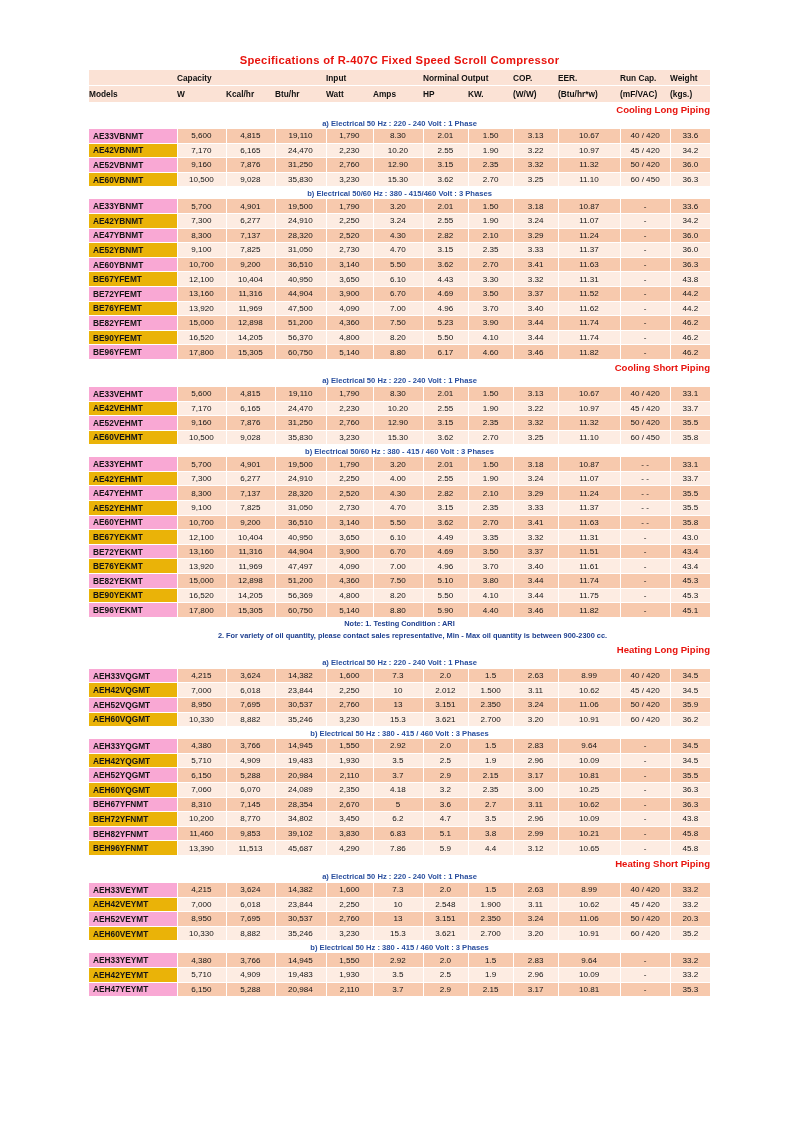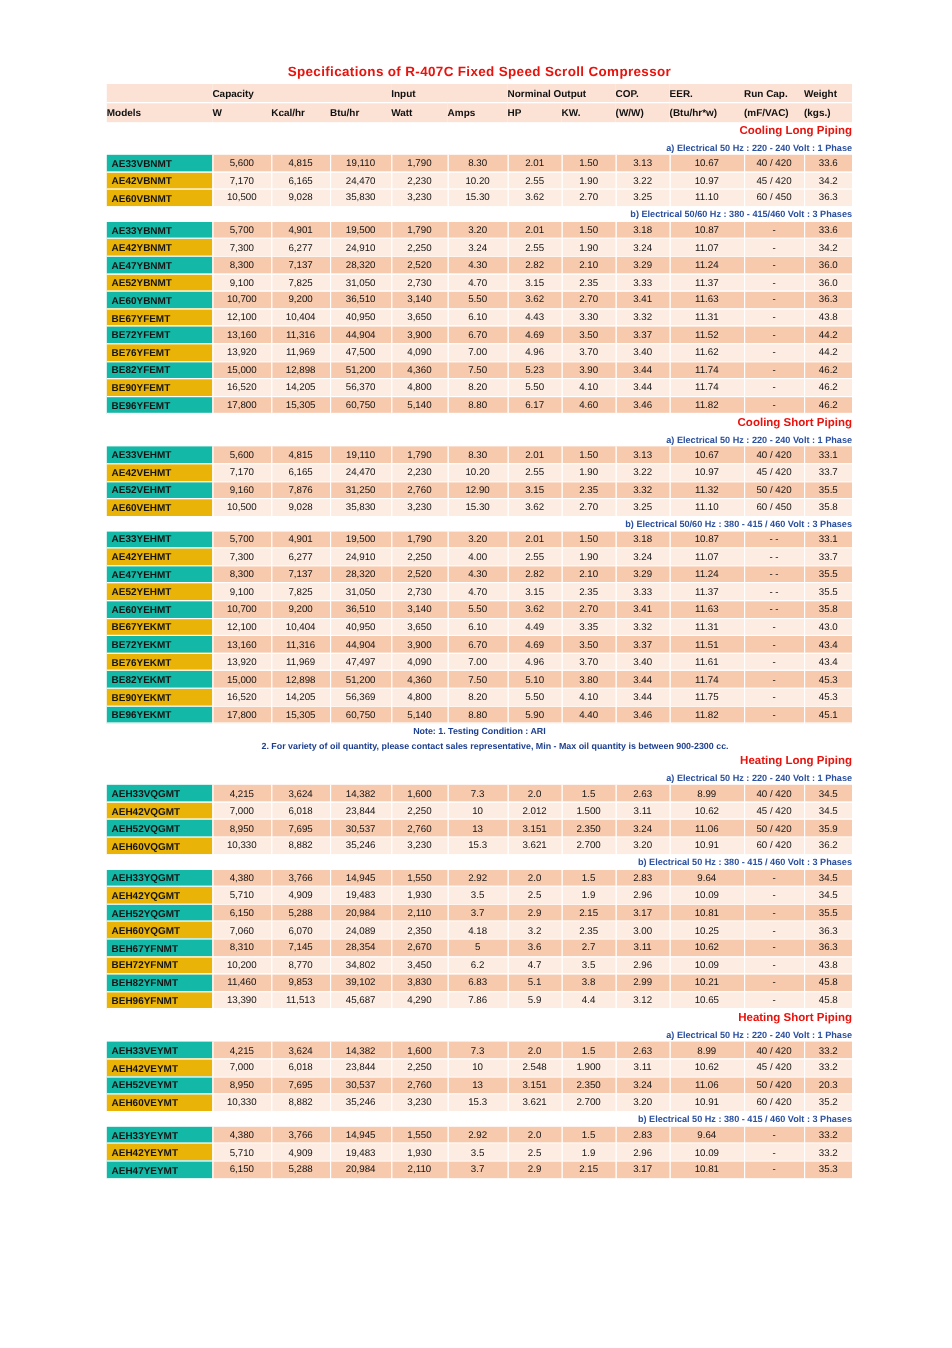--- a/index.html
+++ b/index.html
@@ -91,21 +91,21 @@
     height: 15px;
     text-align: right;
   }
   td.subsection-title {
     color: #2a4f9e;
     font-weight: bold;
     font-size: 7.6px;
     background: #ffffff;
     padding: 1px 0 1px 1px;
     height: 12px;
-    text-align: right;
+    text-align: center;
   }
   td.note-line {
     color: #1d3f8f;
     font-weight: bold;
     font-size: 7.4px;
     background: #ffffff;
     padding: 2px 0 1px 1px;
     height: 12px;
     text-align: center;
   }
@@ -123,21 +123,21 @@
   }
   tr.data td:last-child { border-right: none; }
   tr.data td.model {
     text-align: left;
     font-weight: bold;
     padding-left: 4px;
     font-size: 8.3px;
   }
   tr.data.odd td  { background: #f7c9ad; }
   tr.data.even td { background: #fdece2; }
-  tr.data.odd td.model  { background: #14b8a6; }
+  tr.data.odd td.model  { background: #f9a8d4; }
   tr.data.even td.model { background: #eab308; }
 </style>
 </head>
 <body>
 
 <div class="page">
   <div class="sheet">
 
     <div class="doc-title">Specifications  of  R-407C Fixed Speed Scroll Compressor</div>
 
@@ -210,20 +210,34 @@
             <td>24,470</td>
             <td>2,230</td>
             <td>10.20</td>
             <td>2.55</td>
             <td>1.90</td>
             <td>3.22</td>
             <td>10.97</td>
             <td>45 / 420</td>
             <td>34.2</td>
           </tr>
+          <tr class="data odd">
+            <td class="model">AE52VBNMT</td>
+            <td>9,160</td>
+            <td>7,876</td>
+            <td>31,250</td>
+            <td>2,760</td>
+            <td>12.90</td>
+            <td>3.15</td>
+            <td>2.35</td>
+            <td>3.32</td>
+            <td>11.32</td>
+            <td>50 / 420</td>
+            <td>36.0</td>
+          </tr>
           <tr class="data even">
             <td class="model">AE60VBNMT</td>
             <td>10,500</td>
             <td>9,028</td>
             <td>35,830</td>
             <td>3,230</td>
             <td>15.30</td>
             <td>3.62</td>
             <td>2.70</td>
             <td>3.25</td>

